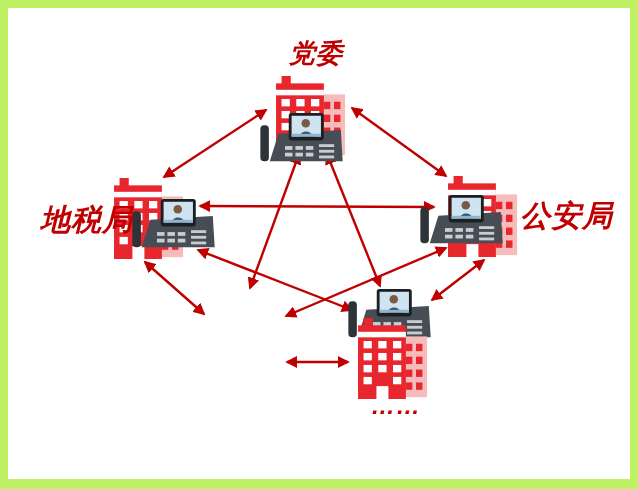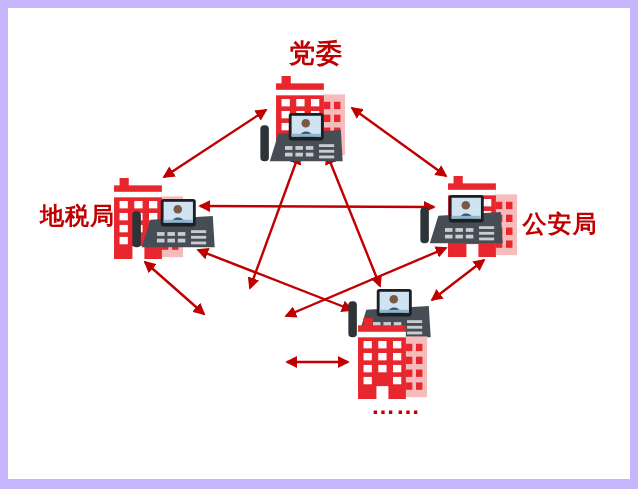--- a/index.html
+++ b/index.html
@@ -1,30 +1,30 @@
 <!DOCTYPE html>
 <html style="--building: #e8262d; --building-light: #f6bcbc; --arrow: #c00000; --label: #c00000; --phone-body: #474d54; --phone-screen: #cfe3f0;"><head>
 <meta charset="utf-8">
 <style>
   * { margin:0; padding:0; box-sizing:border-box; }
   html,body { width:638px; height:489px; }
   body { font-family:"Liberation Sans","DejaVu Sans",sans-serif; background:#000; overflow:hidden; }
 
-  .stage { position:relative; width:638px; height:489px; background:#c4b5fd; }
+  .stage { position:relative; width:638px; height:489px; background:#bef264;font-style:italic; }
   .canvas { position:absolute; left:8px; top:8px; width:622px; height:471px; background:#fff; }
 
   svg.arrows { position:absolute; left:0; top:0; width:638px; height:489px; z-index:1; }
   .arrow-line { stroke:var(--arrow,#c00000); stroke-width:2.4; }
   .arrow-head { fill:var(--arrow,#c00000); }
 
   .node { position:absolute; z-index:2; }
   .node svg.icon { position:absolute; overflow:visible; }
   .label {
     position:absolute; color:var(--label,#c00000); font-weight:bold;
-    font-size:24px; text-align:center; white-space:nowrap; z-index:3;
+    font-size:30px; text-align:center; white-space:nowrap; z-index:3;
     letter-spacing:1px;
   }
 
   
   .bl-main  { fill:var(--building,#e8262d); }
   .bl-light { fill:var(--building-light,#f6bcbc); }
   .bl-white { fill:#ffffff; }
 
   
   .ph-hand   { fill:#2e3338; }
@@ -43,21 +43,21 @@
   #node-top .label        { left:0;    top:0;    width:120px; font-size:26px; }
 
   #node-left  { left:40px;  top:178px; width:180px; height:90px; }
   #node-left .building-svg { left:74px; top:0; }
   #node-left .phone-svg    { left:92px; top:20px; }
   #node-left .label        { left:0;    top:22px; width:70px; }
 
   #node-right { left:418px; top:176px; width:185px; height:90px; }
   #node-right .building-svg { left:30px;  top:0; }
   #node-right .phone-svg    { left:2px;   top:18px; }
-  #node-right .label        { left:102px; top:32px; width:80px; text-align:center; }
+  #node-right .label        { left:102px; top:20px; width:80px; text-align:center; }
 
   #node-bl    { left:196px; top:290px; width:110px; height:150px; }
   #node-bl .phone-svg    { left:2px;  top:0; }
   #node-bl .building-svg { left:14px; top:30px; }
   #node-bl .label        { left:6px;  top:114px; width:88px; }
 
   #node-br    { left:346px; top:288px; width:110px; height:150px; }
   #node-br .phone-svg    { left:2px;  top:0; }
   #node-br .building-svg { left:12px; top:30px; }
   #node-br .label        { left:10px; top:104px; width:80px; font-size:24px; }

